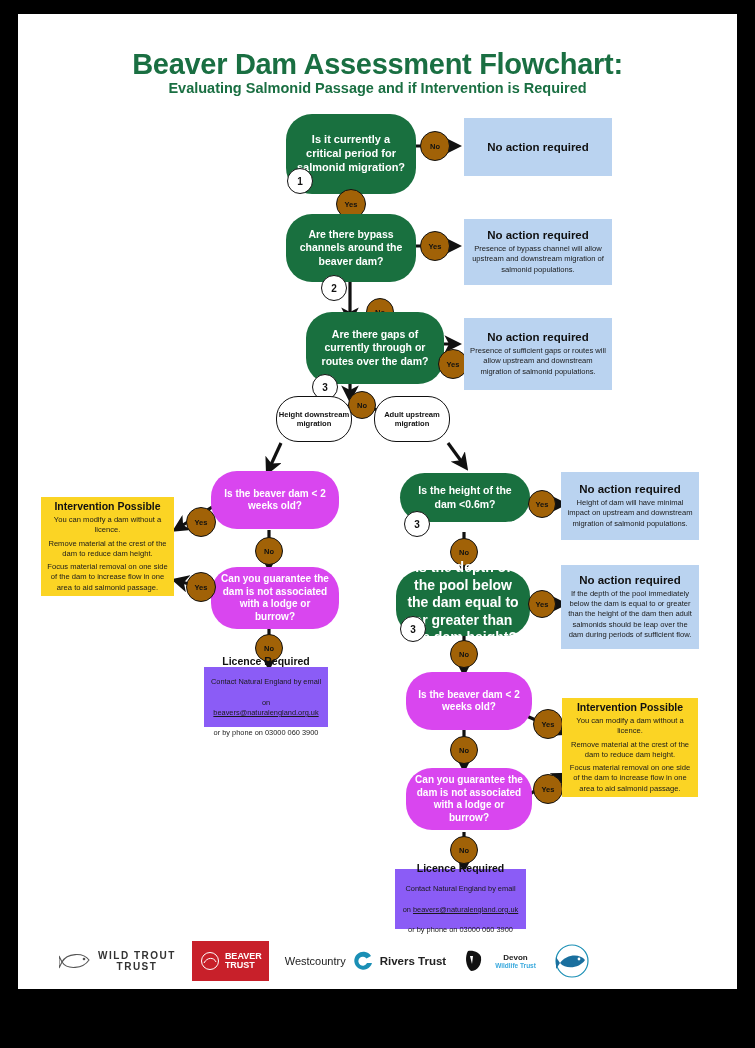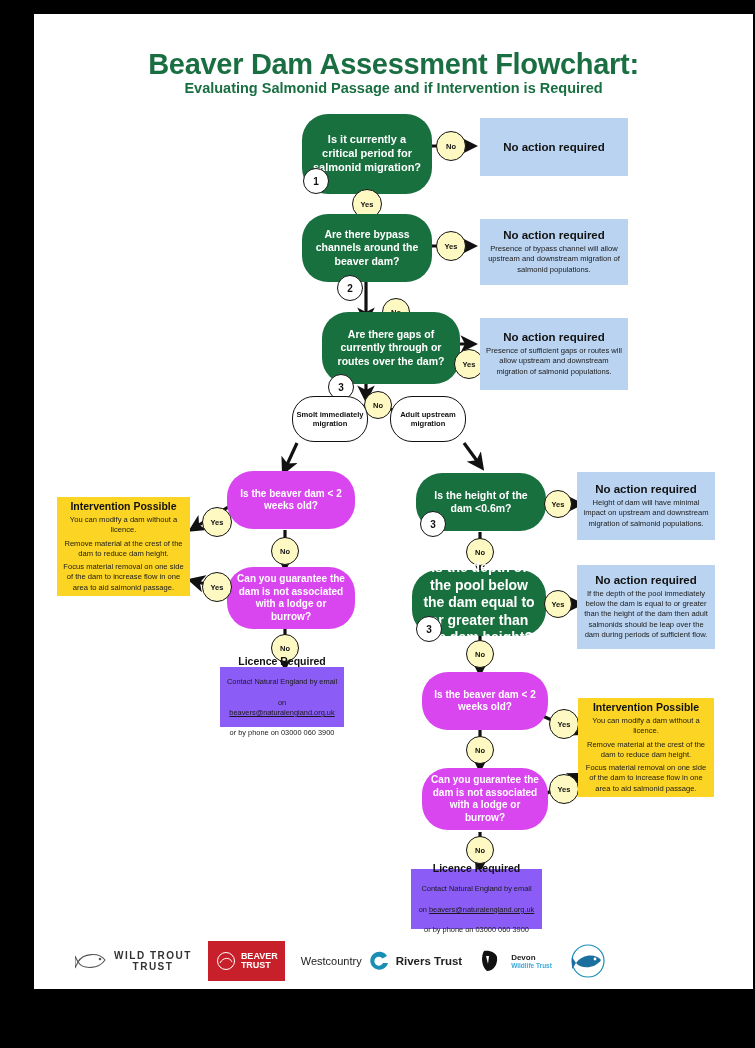--- a/index.html
+++ b/index.html
@@ -4,21 +4,21 @@
 <style>
   html,body{margin:0;padding:0;}
   body{
     width:755px;height:1048px;
     background:#000;
     font-family:"Liberation Sans", sans-serif;
     overflow:hidden;
   }
   #page{
     position:absolute;
-    left:34px; top:14px;
+    left:18px; top:14px;
     width:719px; height:975px;
     background:#ffffff;
     overflow:hidden;
   }
 
   
   #title{
     position:absolute; left:0; top:34px; width:719px;
     text-align:center;
     font-size:29px; font-weight:bold; color:#1a6f42;
@@ -60,21 +60,21 @@
   .box.blue .bt{font-size:11.5px;}
   .box.blue .bl{font-size:7.6px; line-height:1.35;}
   .box.yellow .bt{font-size:10.5px;}
   .box.yellow .bl{font-size:7.6px; line-height:1.35;}
   .box.grey .bt{font-size:10.5px;}
   .box.grey .bl{font-size:7.4px; line-height:1.4; margin-top:10px;}
 
   
   .bubble{
     position:absolute;
-    background:#fef9c3;
+    background:#a16207;
     border:1.6px solid #111;
     border-radius:50%;
     display:flex;align-items:center;justify-content:center;
     font-size:7.5px; font-weight:bold; color:#111;
     box-sizing:border-box;
   }
   .badge{
     position:absolute;
     background:#ffffff;
     border:1.6px solid #111;
@@ -105,21 +105,21 @@
     display:flex; align-items:center; justify-content:center; gap:16px;
   }
   .logo{display:flex;align-items:center;gap:5px;}
   .logo-txt{font-size:10px;color:#333;letter-spacing:1.5px;font-weight:bold;line-height:1.15;text-align:center;}
   .beaver-logo{
     background:#c8202a;color:#fff;font-size:9px;font-weight:bold;
     padding:10px 7px;display:flex;align-items:center;gap:4px;line-height:1.05;
   }
   .wc-txt{font-size:11px;color:#222;}
   .rt-txt{font-size:11.5px;color:#222;font-weight:bold;}
-  .dwt-txt{font-size:8px;color:#222;font-weight:bold;line-height:1.15;}
+  .dwt-txt{font-size:8px;color:#222;font-weight:bold;line-height:1.15;text-align:center;}
   .dwt-sub{font-size:6.5px;color:#3aa9dd;font-weight:bold;}
 </style>
 </head>
 <body>
 
 <div id="page">
 
   <div id="title">Beaver Dam Assessment Flowchart:</div>
   <div id="subtitle">Evaluating Salmonid Passage and if Intervention is Required</div>
 
@@ -205,21 +205,21 @@
   </div>
   <div class="badge" style="left:294px;top:360px;">3</div>
   <div class="bubble" style="left:420px;top:335px;width:30px;height:30px;">Yes</div>
   <div class="bubble" style="left:330px;top:377px;width:28px;height:28px;">No</div>
 
   <div class="box blue" style="left:446px;top:304px;width:148px;height:72px;">
     <div class="bt">No action required</div>
     <div class="bl">Presence of sufficient gaps or routes will allow upstream and downstream migration of salmonid populations.</div>
   </div>
 
-  <div class="pill" style="left:258px;top:382px;width:76px;height:46px;">Smolt immediately migration</div>
+  <div class="pill" style="left:258px;top:382px;width:76px;height:46px;">Height downstream migration</div>
   <div class="pill" style="left:356px;top:382px;width:76px;height:46px;">Adult upstream migration</div>
 
   <div class="node red" style="left:193px;top:457px;width:128px;height:58px;font-size:10px;">
     <span>Is the beaver dam &lt; 2 weeks old?</span>
   </div>
   <div class="bubble" style="left:168px;top:493px;width:30px;height:30px;">Yes</div>
   <div class="bubble" style="left:237px;top:523px;width:28px;height:28px;">No</div>
 
   <div class="node red" style="left:193px;top:553px;width:128px;height:62px;font-size:10px;">
     <span>Can you guarantee the dam is not associated with a lodge or burrow?</span>
@@ -236,21 +236,21 @@
 
   <div class="box grey" style="left:186px;top:653px;width:124px;height:60px;">
     <div class="bt">Licence Required</div>
     <div class="bl">Contact Natural England by email</div>
     <div class="bl">
       <span>on </span><span style="text-decoration:underline;">beavers@naturalengland.org.uk</span>
     </div>
     <div class="bl">or by phone on 03000 060 3900</div>
   </div>
 
-  <div class="node green" style="left:382px;top:459px;width:130px;height:58px;font-size:10.5px;">
+  <div class="node green" style="left:382px;top:459px;width:130px;height:49px;font-size:10.5px;">
     <span>Is the height of the dam &lt;0.6m?</span>
   </div>
   <div class="badge" style="left:386px;top:497px;">3</div>
   <div class="bubble" style="left:510px;top:476px;width:28px;height:28px;">Yes</div>
   <div class="bubble" style="left:432px;top:524px;width:28px;height:28px;">No</div>
 
   <div class="box blue" style="left:543px;top:458px;width:138px;height:68px;">
     <div class="bt">No action required</div>
     <div class="bl">Height of dam will have minimal impact on upstream and downstream migration of salmonid populations.</div>
   </div>

